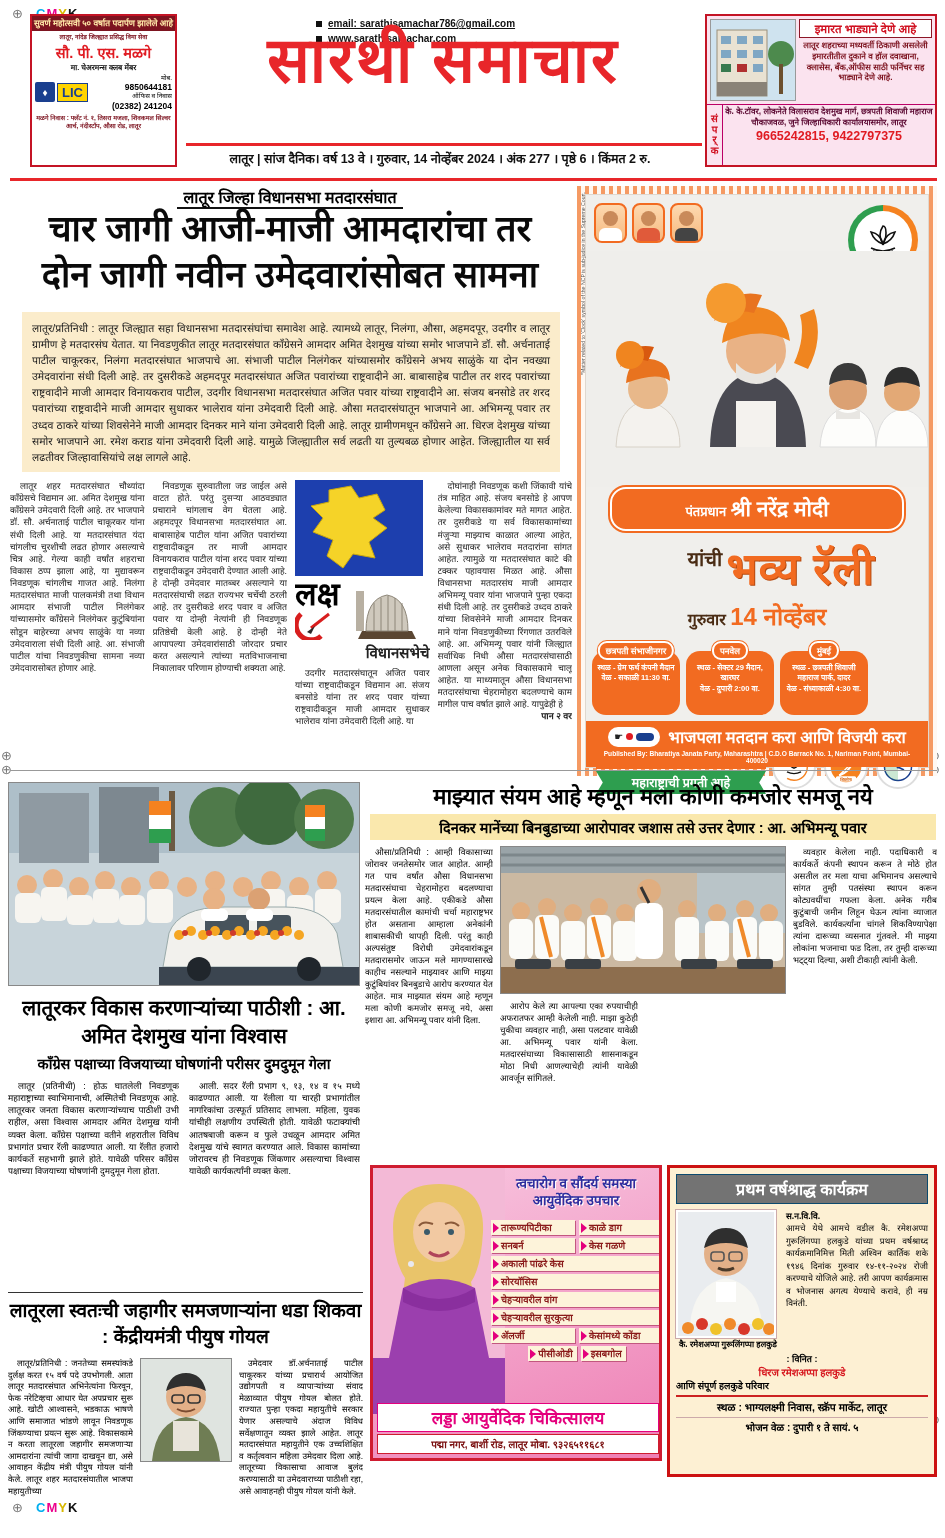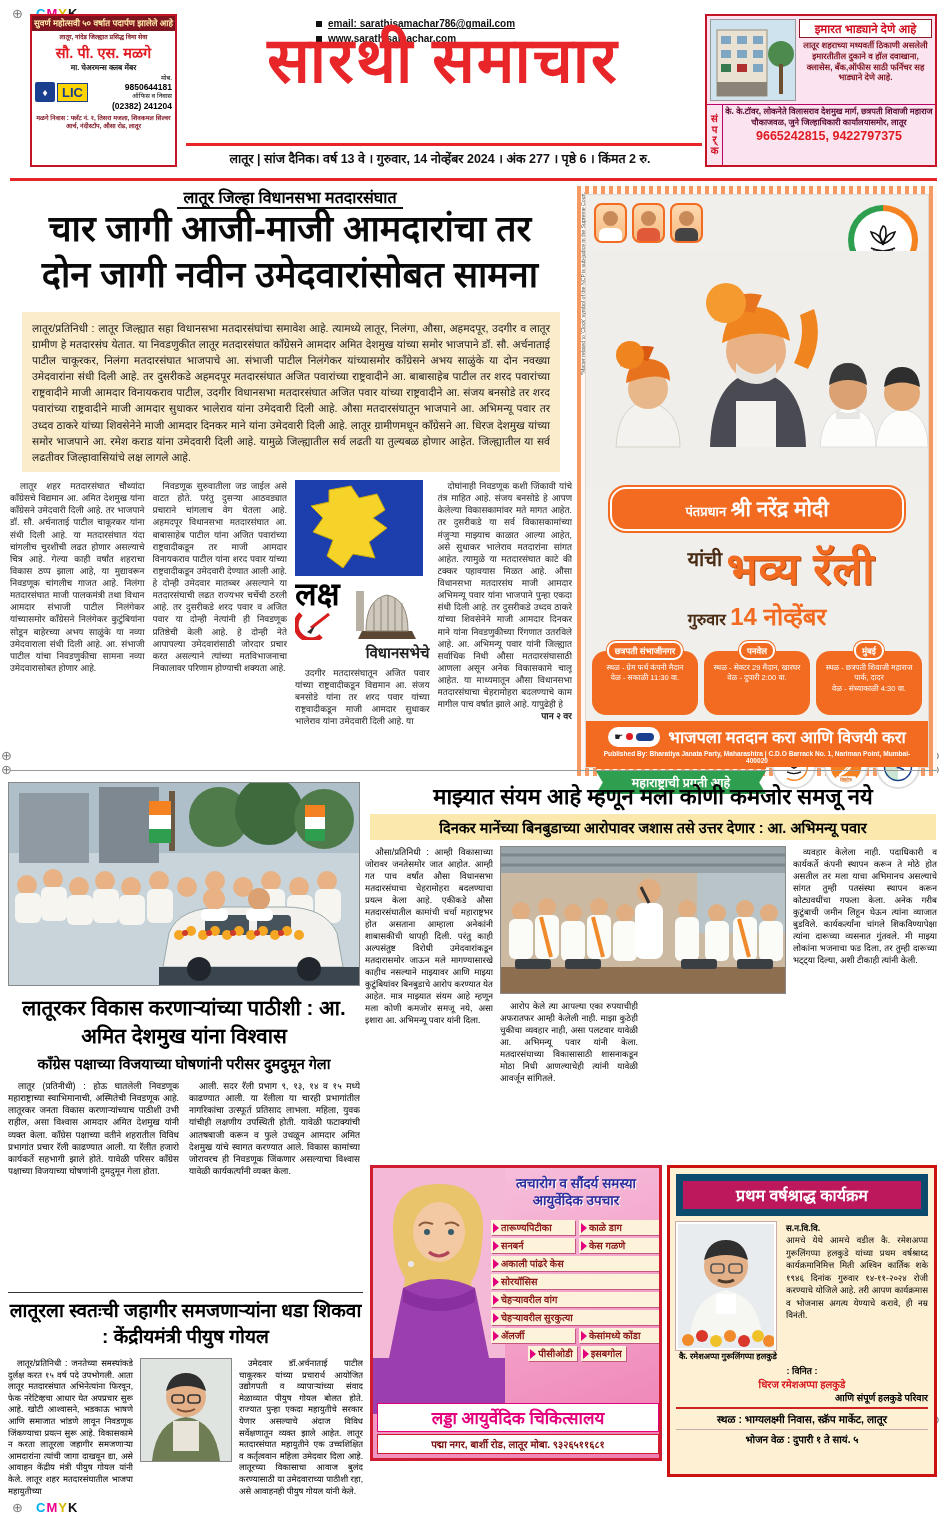--- a/index.html
+++ b/index.html
@@ -69,24 +69,24 @@
   .bjp-logo .inner { width:58px; height:58px; border-radius:50%; background:#fff; display:flex; align-items:center; justify-content:center; }
   .bjp-banner { position:absolute; left:24px; top:292px; width:294px; background:#f26b21; border-radius:16px; color:#fff; text-align:center; padding:5px 0 7px; border:2px solid #fff; box-shadow:0 0 0 2px #f26b21; }
   .bjp-banner .pre { font-size:13px; font-weight:bold; }
   .bjp-banner .name { font-size:21px; font-weight:bold; }
   .rally-line { position:absolute; left:0; top:342px; width:100%; text-align:center;padding-left:48px; }
   .rally-line .y { font-size:20px; font-weight:bold; color:#4a2c14; vertical-align:18px; }
   .rally-line .b { font-size:44px; font-weight:bold; color:#f26b21; text-shadow:1px 1px 0 #b54a10; letter-spacing:1px; }
   .rally-date { position:absolute; left:0; top:404px; width:100%; text-align:center; font-weight:bold; }
   .rally-date .g { font-size:16px; color:#4a2c14; }
   .rally-date .d { font-size:24px; color:#f26b21; }
-  .venues { position:absolute; left:6px; top:446px; width:330px; display:flex; gap:6px; }
+  .venues { position:absolute; left:6px; top:446px; width:276px; display:flex; gap:6px; }
   .venue { flex:1; position:relative; padding-top:10px; }
   .venue-head { position:absolute; top:0; left:50%; transform:translateX(-50%); background:#f26b21; border:2px solid #fff; color:#fff; font-weight:bold; font-size:8.5px; padding:2px 6px; border-radius:9px; white-space:nowrap; z-index:2; box-shadow:0 0 0 1px #f26b21; }
-  .venue-body { background:#f26b21; border-radius:14px; color:#fff; font-weight:normal; font-size:7.6px; text-align:center; padding:12px 4px 8px; line-height:1.35; min-height:64px; }
+  .venue-body { background:#f26b21; border-radius:14px; color:#fff; font-weight:bold; font-size:7.6px; text-align:center; padding:12px 4px 8px; line-height:1.35; min-height:64px; }
   .dots { position:absolute; left:10px; top:540px; width:322px; border-top:2px dotted #b9946d; }
   .slogans { position:absolute; left:10px; top:552px; width:170px; }
   .slogan1 { background:#fff; border:2px solid #f26b21; color:#f26b21; font-weight:bold; font-size:10.5px; text-align:center; padding:2px 2px; }
   .slogan2 { background:#2e9e4f; color:#fff; font-weight:bold; font-size:12.5px; text-align:center; padding:3px 2px; margin-top:2px; clip-path:polygon(0 0,100% 0,96% 50%,100% 100%,0 100%,4% 50%); }
   .plogos { position:absolute; right:8px; top:550px; display:flex; gap:8px; }
   .plogo { width:44px; height:44px; border-radius:50%; background:#fff; border:2px solid #ddd; display:flex; align-items:center; justify-content:center; overflow:hidden; }
   .ncp-note { position:absolute; left:-6px; top:180px; transform:rotate(-90deg); transform-origin:left top; font-size:5.2px; color:#555; width:220px; }
   .bjp-foot { position:absolute; left:0; bottom:-0px; width:100%; background:#f26b21; padding:4px 6px 3px; }
   .bjp-cta { display:flex; align-items:center; gap:8px; justify-content:center; }
   .evm { width:52px; height:20px; background:#fff; border-radius:10px; display:flex; align-items:center; justify-content:center; gap:3px; }
@@ -128,29 +128,29 @@
   .ay-woman { position:absolute; left:0; top:0; width:132px; height:246px; }
   .ay-title { position:absolute; left:118px; top:8px; width:170px; text-align:center; color:#2d2d9e; font-weight:bold; font-size:13.5px; line-height:1.25; text-shadow:1px 1px 0 #fff; }
   .ay-items { position:absolute; left:118px; top:52px; width:172px; }
   .ay-row { display:flex; gap:4px; margin-bottom:3px; }
   .ay-cell { background:#fdf3da; color:#8a1a1a; font-weight:bold; font-size:9.6px; padding:1px 4px 1px 10px; position:relative; flex:1; white-space:nowrap; box-shadow:1px 1px 0 #c2577f; }
   .ay-cell:before { content:""; position:absolute; left:2px; top:3px; border-top:5px solid transparent; border-bottom:5px solid transparent; border-left:6px solid #e4007d; }
   .ay-clinic { position:absolute; left:4px; bottom:26px; width:282px; background:#fff; text-align:center; color:#e4007d; font-weight:bold; font-size:17px; padding:2px 0; border:1px solid #e4007d; }
   .ay-addr { position:absolute; left:4px; bottom:4px; width:282px; background:#fff; text-align:center; color:#7a1010; font-weight:bold; font-size:10px; padding:2px 0; border:1px solid #cf1c30; }
 
   .sh-ad { left:667px; top:1165px; width:270px; height:312px; border:3px solid #cc1111; background:#fdf0d3; padding:6px; }
-  .sh-title { background:#be185d; color:#fff; font-weight:bold; font-size:16px; text-align:center; padding:3px 0; border:7px solid #0c4a6e; }
+  .sh-title { background:#737373; color:#fff; font-weight:bold; font-size:16px; text-align:center; padding:3px 0; border:1px solid #0c4a6e; }
   .sh-row { display:flex; gap:6px; margin-top:6px; }
   .sh-photo { width:104px; flex:none; text-align:center; }
   .sh-img { width:100px; height:128px; border:2px solid #fff; outline:1px solid #caa; overflow:hidden; background:#eee; }
   .sh-cap { font-weight:bold; font-size:8.2px; margin-top:2px; line-height:1.25; }
   .sh-txt { flex:1; font-size:8.6px; font-weight:500; line-height:1.45; text-align:justify; }
   .sh-vinit { text-align:center; font-weight:bold; font-size:9px; margin-top:2px; }
   .sh-name { text-align:center; color:#d71920; font-weight:bold; font-size:10px; }
-  .sh-fam { text-align:right; font-weight:bold; font-size:9.5px; }
+  .sh-fam { text-align:left; font-weight:bold; font-size:9.5px; }
   .sh-hr { border-top:2px solid #c22; margin:3px 0; }
   .sh-venue { text-align:center; font-weight:bold; font-size:10.5px; }
   .sh-meal { text-align:center; font-weight:bold; font-size:10px; border-top:1px solid #caa; margin-top:3px; padding-top:2px; }
 </style>
 </head>
 <body>
 
 <div id="page">
 
   <div class="abs reg" style="left:12px;top:6px">⊕</div>

